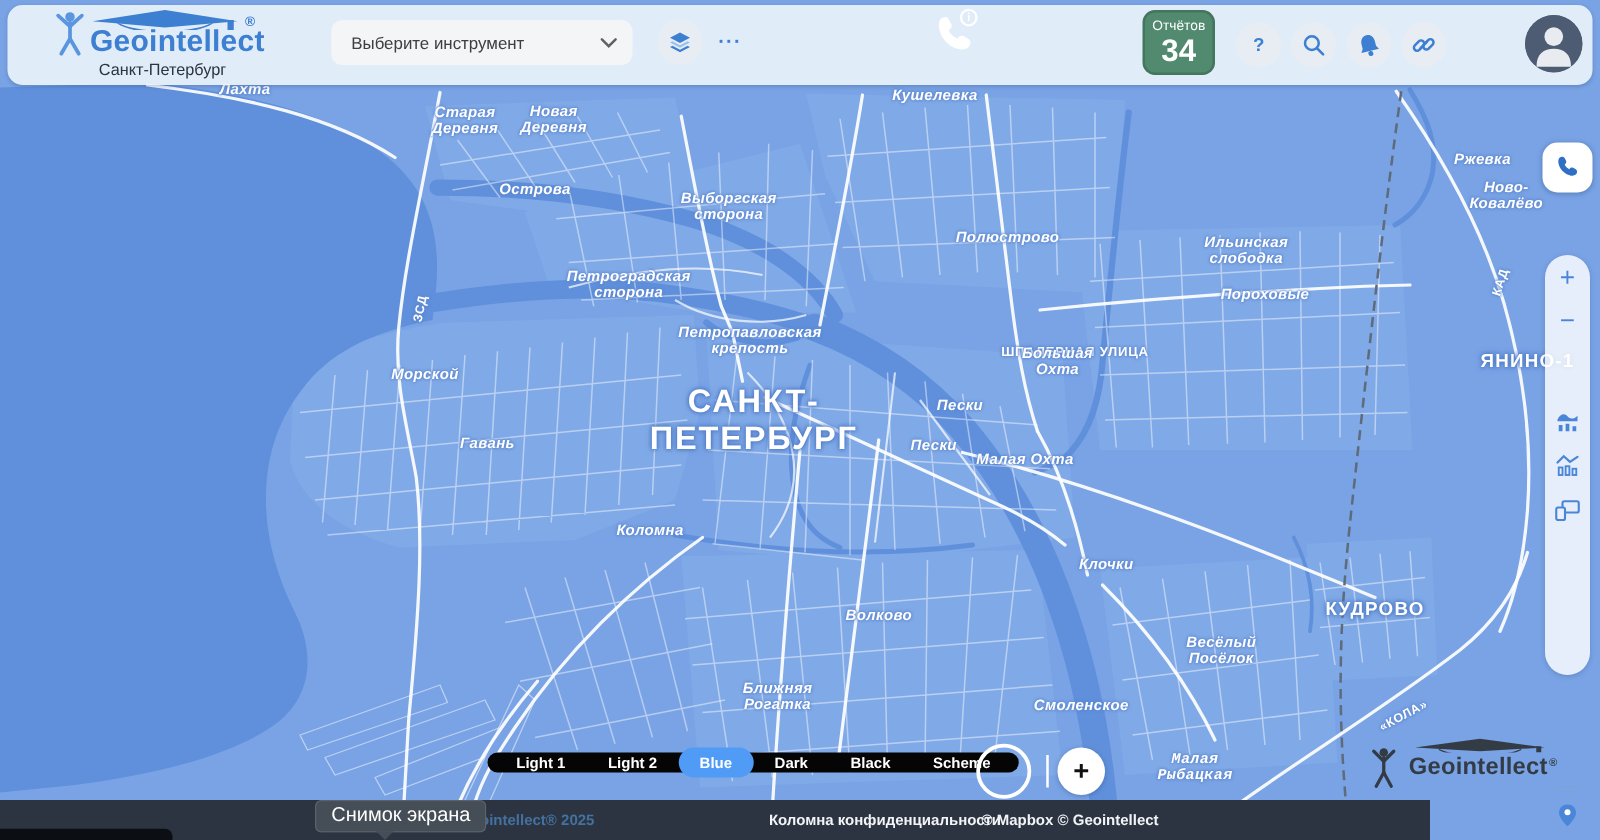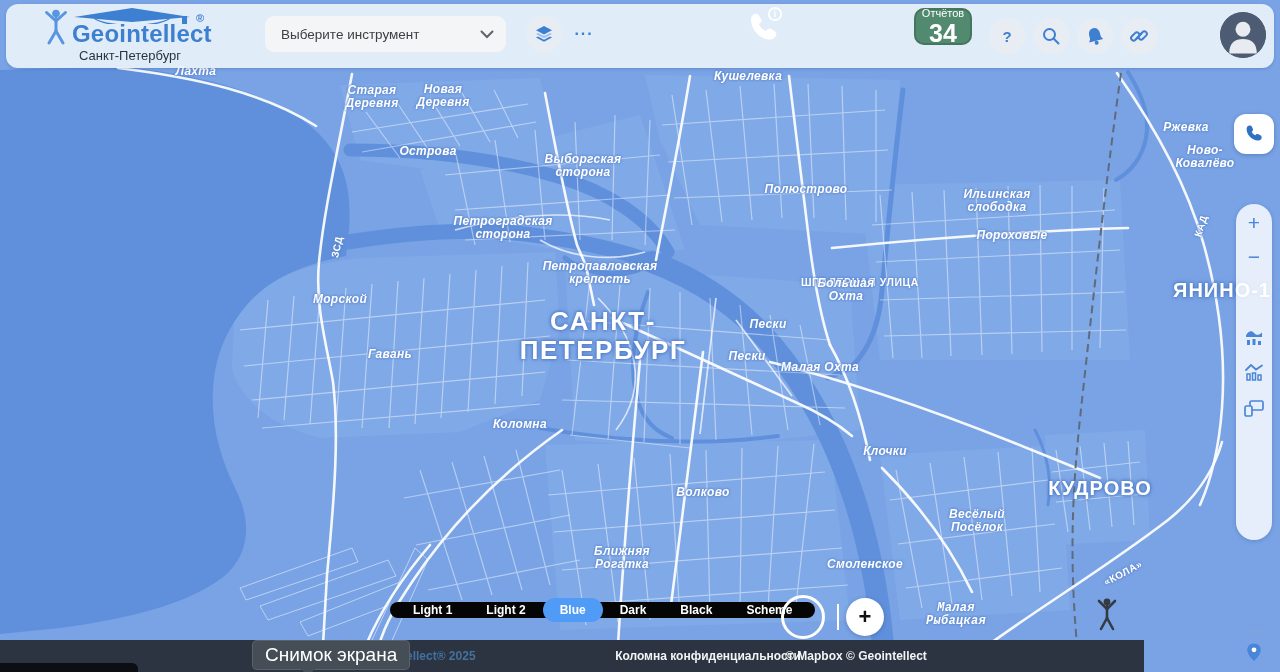--- a/index.html
+++ b/index.html
@@ -8,41 +8,41 @@
 
   
   #map-svg{position:absolute;left:0;top:0;z-index:0;}
   #map-labels{position:absolute;left:0;top:0;width:1280px;height:672px;z-index:1;pointer-events:none;}
   .map-label{position:absolute;transform:translate(-50%,-50%);color:#fff;font-weight:700;
     font-style:italic;font-size:12px;text-align:center;white-space:pre-line;line-height:1.12;
     letter-spacing:.3px;
     text-shadow:0 0 2px rgba(96,138,210,.95),0 0 2px rgba(96,138,210,.95),0 0 3px rgba(96,138,210,.8);}
   .map-label.city{font-style:normal;font-size:26px;letter-spacing:1.5px;
     text-shadow:0 0 3px rgba(80,125,200,.95),0 0 3px rgba(80,125,200,.95),0 0 5px rgba(80,125,200,.8);}
-  .map-label.town{font-style:normal;font-size:20px;letter-spacing:1px;
+  .map-label.town{font-style:normal;font-size:15px;letter-spacing:1px;
     text-shadow:0 0 3px rgba(80,125,200,.95),0 0 3px rgba(80,125,200,.95),0 0 5px rgba(80,125,200,.8);}
   .map-label.street{font-style:normal;font-size:10.5px;letter-spacing:.6px;}
   .map-label.road{font-style:normal;font-size:10px;letter-spacing:.5px;}
 
   
   #header{position:absolute;left:6px;right:6px;top:4px;height:64px;border-radius:12px;
     background:rgba(234,242,251,.92);z-index:10;box-shadow:0 1px 3px rgba(40,70,120,.25);}
   .hchild{position:absolute;z-index:11;}
   #brand-text{left:72px;top:20px;font-size:24px;font-weight:700;color:#3D7FD0;letter-spacing:.2px;}
   #brand-reg{left:196px;top:12px;font-size:11px;color:#3D7FD0;font-weight:700;}
   #header-city{left:55px;top:48px;width:150px;text-align:center;font-size:13px;color:#2b3440;}
   #tool-dropdown{left:265px;top:16px;width:241px;height:36px;background:#f3f5f6;border-radius:9px;
     display:flex;align-items:center;padding:0 12px 0 16px;box-sizing:border-box;cursor:pointer;}
   #tool-dropdown .dd-label{font-size:13.5px;color:#3C4043;flex:1;}
   .circle-btn{width:36px;height:36px;border-radius:50%;background:rgba(232,237,243,.95);
     display:flex;align-items:center;justify-content:center;cursor:pointer;}
   #help-btn span{color:#3D7FD0;font-size:15px;font-weight:700;}
   #ellipsis-btn{left:566px;top:16px;width:36px;height:36px;display:flex;align-items:center;justify-content:center;
     color:#3D7FD0;font-size:16px;font-weight:700;letter-spacing:1px;cursor:pointer;background:transparent;}
-  #reports-badge{left:914px;top:8px;width:58px;height:37px;border-radius:10px;background:#518A6E;
+  #reports-badge{left:914px;top:8px;width:58px;height:52px;border-radius:10px;background:#518A6E;
     box-shadow:inset 0 0 0 2px rgba(30,60,45,.25);display:flex;flex-direction:column;align-items:center;
     justify-content:center;cursor:pointer;}
   #reports-badge .rb-label{color:#fff;font-size:11px;line-height:13px;}
   #reports-badge .rb-count{color:#fff;font-size:25px;font-weight:700;line-height:26px;}
   #avatar-btn{left:1220px;top:12px;width:46px;height:46px;border-radius:50%;background:#4E5C73;
     overflow:hidden;cursor:pointer;display:flex;align-items:center;justify-content:center;}
 
   
   #phone-fab{position:absolute;left:1234px;top:114px;width:40px;height:40px;border-radius:12px;
     background:#fff;z-index:6;display:flex;align-items:center;justify-content:center;cursor:pointer;
@@ -76,21 +76,21 @@
   
   #footer{position:absolute;left:0;top:640px;width:1144px;height:32px;background:#2B3440;z-index:8;text-align:right;}
   .f-item{position:absolute;top:0;line-height:32px;font-size:12px;white-space:nowrap;}
   #f-brand{left:368px;color:#44719F;font-weight:600;}
   .f-link{transform:translateX(-50%);color:#F2F4F6;font-weight:600;cursor:pointer;}
   #black-strip{position:absolute;left:0;top:663px;width:138px;height:9px;background:#0B0E12;
     border-radius:0 6px 0 0;z-index:9;}
 
   
   #screenshot-tooltip{position:absolute;left:252px;top:640px;z-index:12;background:#454D57;color:#fff;
-    font-size:19px;padding:3px 12px;border-radius:5px;border:1px solid rgba(255,255,255,.12);white-space:nowrap;}
+    font-size:16px;padding:3px 12px;border-radius:5px;border:1px solid rgba(255,255,255,.12);white-space:nowrap;}
   #screenshot-tooltip:after{content:"";position:absolute;left:48px;top:100%;border:7px solid transparent;
     border-top-color:#454D57;}
 </style>
 </head>
 <body>
 
 <svg id="map-svg" width="1280" height="672" viewBox="0 0 1280 672">
   <rect width="1280" height="672" fill="#79A3E5"></rect>
 
   <g fill="#86AEEA" opacity="0.55">
@@ -223,20 +223,28 @@
     <g stroke="#2E3338" stroke-width="2.6" stroke-linecap="round" fill="none">
       <circle cx="12" cy="5" r="3.4" fill="#2E3338" stroke="none"></circle>
       <path d="M12,9 L12,21"></path>
         <path d="M12,12 L4,4"></path>
         <path d="M12,12 L20,4"></path>
       <path d="M12,21 L6,32"></path>
         <path d="M12,21 L18,32"></path>
     </g>
   </svg>
   <svg width="10" height="34" viewBox="0 0 10 34" style="margin-right:-6px"></svg>
+  <div style="position:relative">
+    <svg width="110" height="13" viewBox="0 0 110 13" style="position:absolute;left:2px;top:-8px">
+      <path d="M3,9 L55,2 L107,9 L55,12 Z" fill="#2E3338"></path>
+      <path d="M22,10 C36,17 74,17 88,10 L88,11 C74,19 36,19 22,11 Z" fill="#2E3338"></path>
+      <rect x="100" y="8" width="4" height="5" fill="#2E3338"></rect>
+    </svg>
+    <span class="wm-text">Geointellect</span><span class="wm-reg">®</span>
+  </div>
 </div>
 
 <div id="header"></div>
 
 <svg class="hchild" style="left:42px;top:8px" width="28" height="38" viewBox="0 0 28 38">
   <g stroke="#5A96E0" stroke-width="3" stroke-linecap="round" fill="none">
     <circle cx="14" cy="5.5" r="3.8" fill="#5A96E0" stroke="none"></circle>
     <path d="M14,10 L14,23"></path>
       <path d="M14,13 L4.5,4.5"></path>
       <path d="M14,13 L23.5,4.5"></path>

